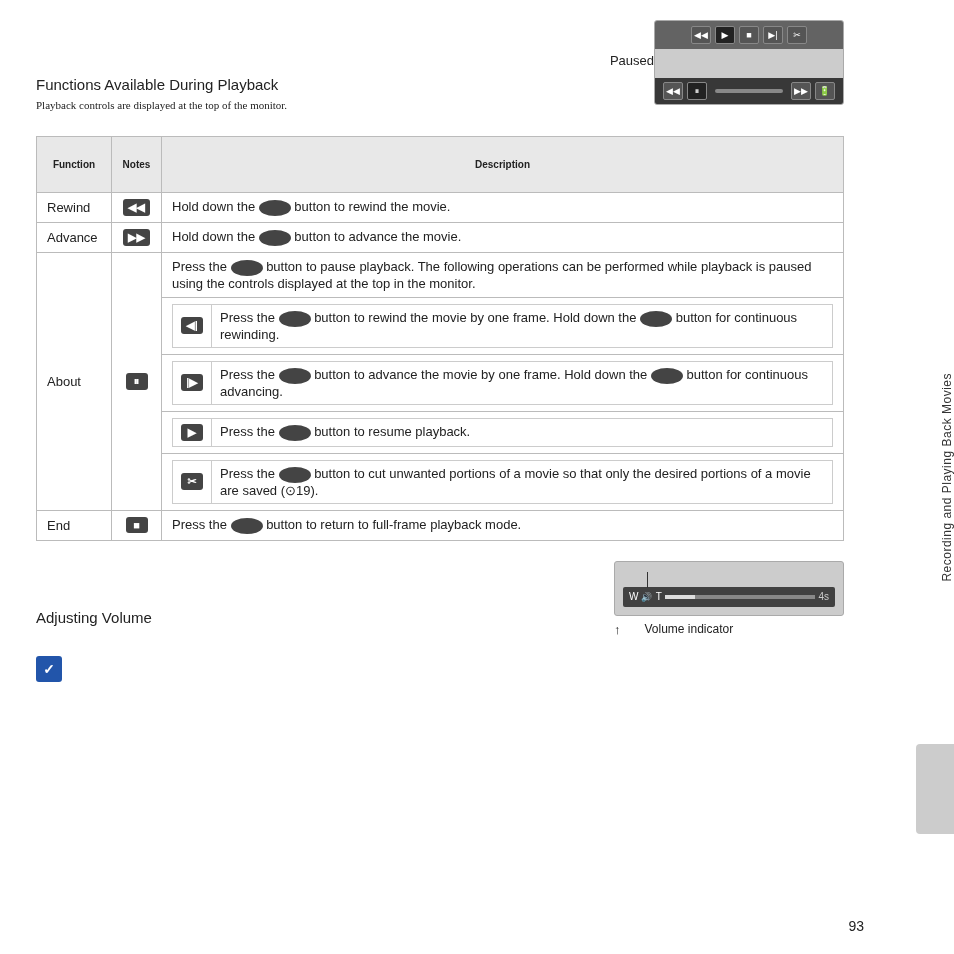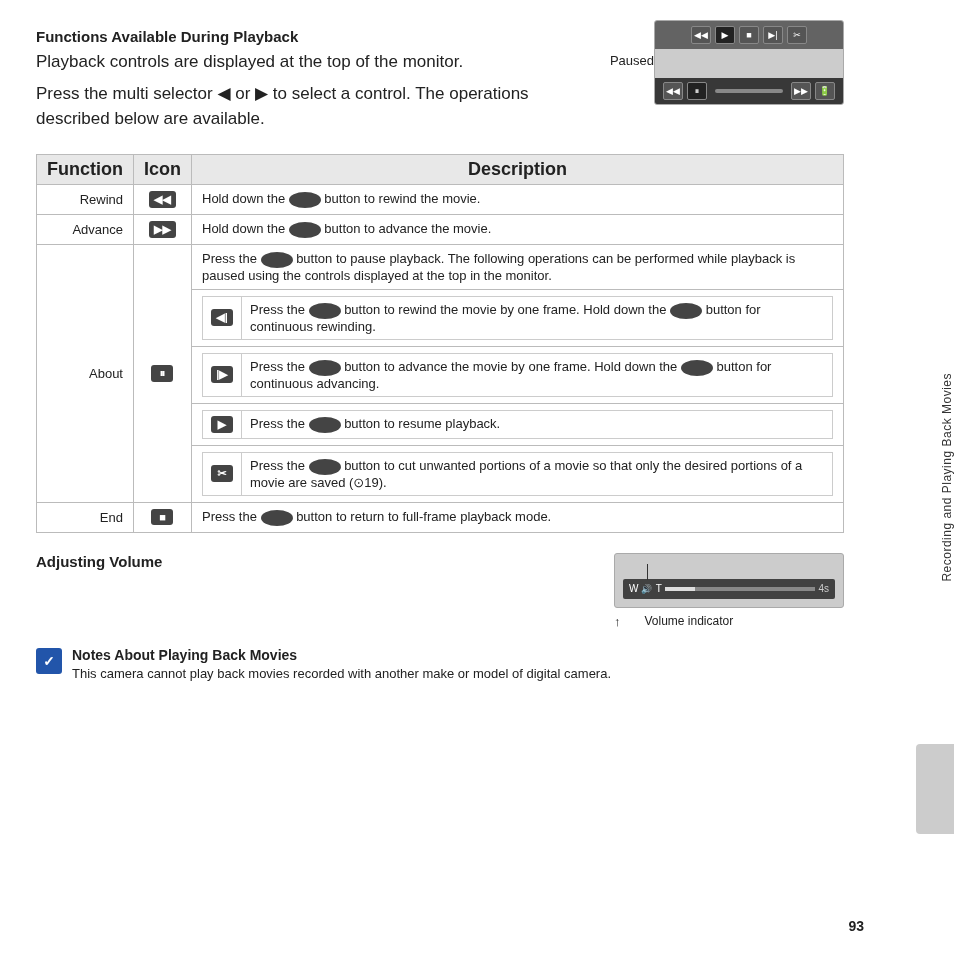--- a/index.html
+++ b/index.html
@@ -11,28 +11,30 @@
       font-size: 14px;
       color: #222;
       overflow: hidden;
       position: relative;
     }
     .main-content {
       padding: 28px 36px 20px 36px;
       width: 880px;
     }
     .section-title {
-      font-weight: bold;
+      font-weight: normal;
       font-size: 15px;
       margin-bottom: 4px;
+      margin-top: 48px;
     }
     .section-desc {
-      font-size: 17px;
+      font-size: 11px;
       line-height: 1.5;
       margin-bottom: 6px;
+      font-family: Liberation Serif, serif;
     }
     .top-area {
       display: flex;
       justify-content: space-between;
       align-items: flex-start;
       margin-bottom: 16px;
     }
     .top-text { max-width: 530px; }
     .paused-area {
       display: flex;
@@ -95,38 +97,38 @@
     
     .func-table {
       width: 100%;
       border-collapse: collapse;
       margin-bottom: 20px;
       font-size: 13px;
     }
     .func-table th {
       background: #e8e8e8;
       border: 1px solid #bbb;
-      padding: 4px 10px;
+      padding: 22px 10px;
       text-align: center;
       font-weight: bold;
-      font-size: 18px;
+      font-size: 10px;
     }
     .func-table td {
       border: 1px solid #bbb;
       padding: 6px 10px;
       vertical-align: middle;
     }
     .func-table .icon-cell {
       text-align: center;
       font-size: 11px;
       width: 50px;
     }
     .func-table .func-cell {
-      width: 85px;
-      text-align: right;
+      width: 75px;
+      text-align: left;
       vertical-align: middle;
     }
     .icon-box {
       display: inline-block;
       background: #444;
       color: #fff;
       border-radius: 3px;
       padding: 2px 5px;
       font-size: 11px;
       min-width: 22px;
@@ -274,34 +276,33 @@
       height: 90px;
       background: #ccc;
       border-radius: 4px 0 0 4px;
     }
     
     .page-number {
       position: absolute;
       bottom: 20px;
       right: 90px;
       font-size: 14px;
-      font-weight: bold;
+      font-weight: normal;
     }
     .merged-pause { vertical-align: middle; }
   </style>
 </head>
 <body>
 
 <div class="main-content">
 
   <div class="top-area">
     <div class="top-text">
       <div class="section-title">Functions Available During Playback</div>
       <div class="section-desc">Playback controls are displayed at the top of the monitor.</div>
-      <div class="section-desc">Press the multi selector ◀ or ▶ to select a control. The operations described below are available.</div>
     </div>
     <div class="paused-area">
       <div class="paused-label">Paused</div>
       <div class="paused-img">
         <div class="top-bar">
           <div class="ctrl-btn">◀◀</div>
           <div class="ctrl-btn active">▶</div>
           <div class="ctrl-btn">■</div>
           <div class="ctrl-btn">▶|</div>
           <div class="ctrl-btn">✂</div>
@@ -314,21 +315,21 @@
           <div class="ctrl-btn">🔋</div>
         </div>
       </div>
     </div>
   </div>
 
   <table class="func-table">
     <thead>
       <tr>
         <th>Function</th>
-        <th>Icon</th>
+        <th>Notes</th>
         <th>Description</th>
       </tr>
     </thead>
     <tbody>
 
       <tr>
         <td class="func-cell">Rewind</td>
         <td class="icon-cell">
           <span class="icon-box">◀◀</span>
         </td>
@@ -434,24 +435,20 @@
         <div style="display:flex;align-items:flex-start;gap:4px;margin-top:2px;">
           <span style="font-size:13px;">↑</span>
           <span class="vol-caption">Volume indicator</span>
         </div>
       </div>
     </div>
   </div>
 
   <div class="notes-section">
     <div class="notes-icon">✓</div>
-    <div class="notes-content">
-      <div class="notes-title">Notes About Playing Back Movies</div>
-      <div class="notes-desc">This camera cannot play back movies recorded with another make or model of digital camera.</div>
-    </div>
   </div>
 
 </div>
 
 <div class="right-sidebar">
   <div class="sidebar-text">Recording and Playing Back Movies</div>
   <div class="sidebar-gray-box"></div>
 </div>
 
 <div class="page-number">93</div>

